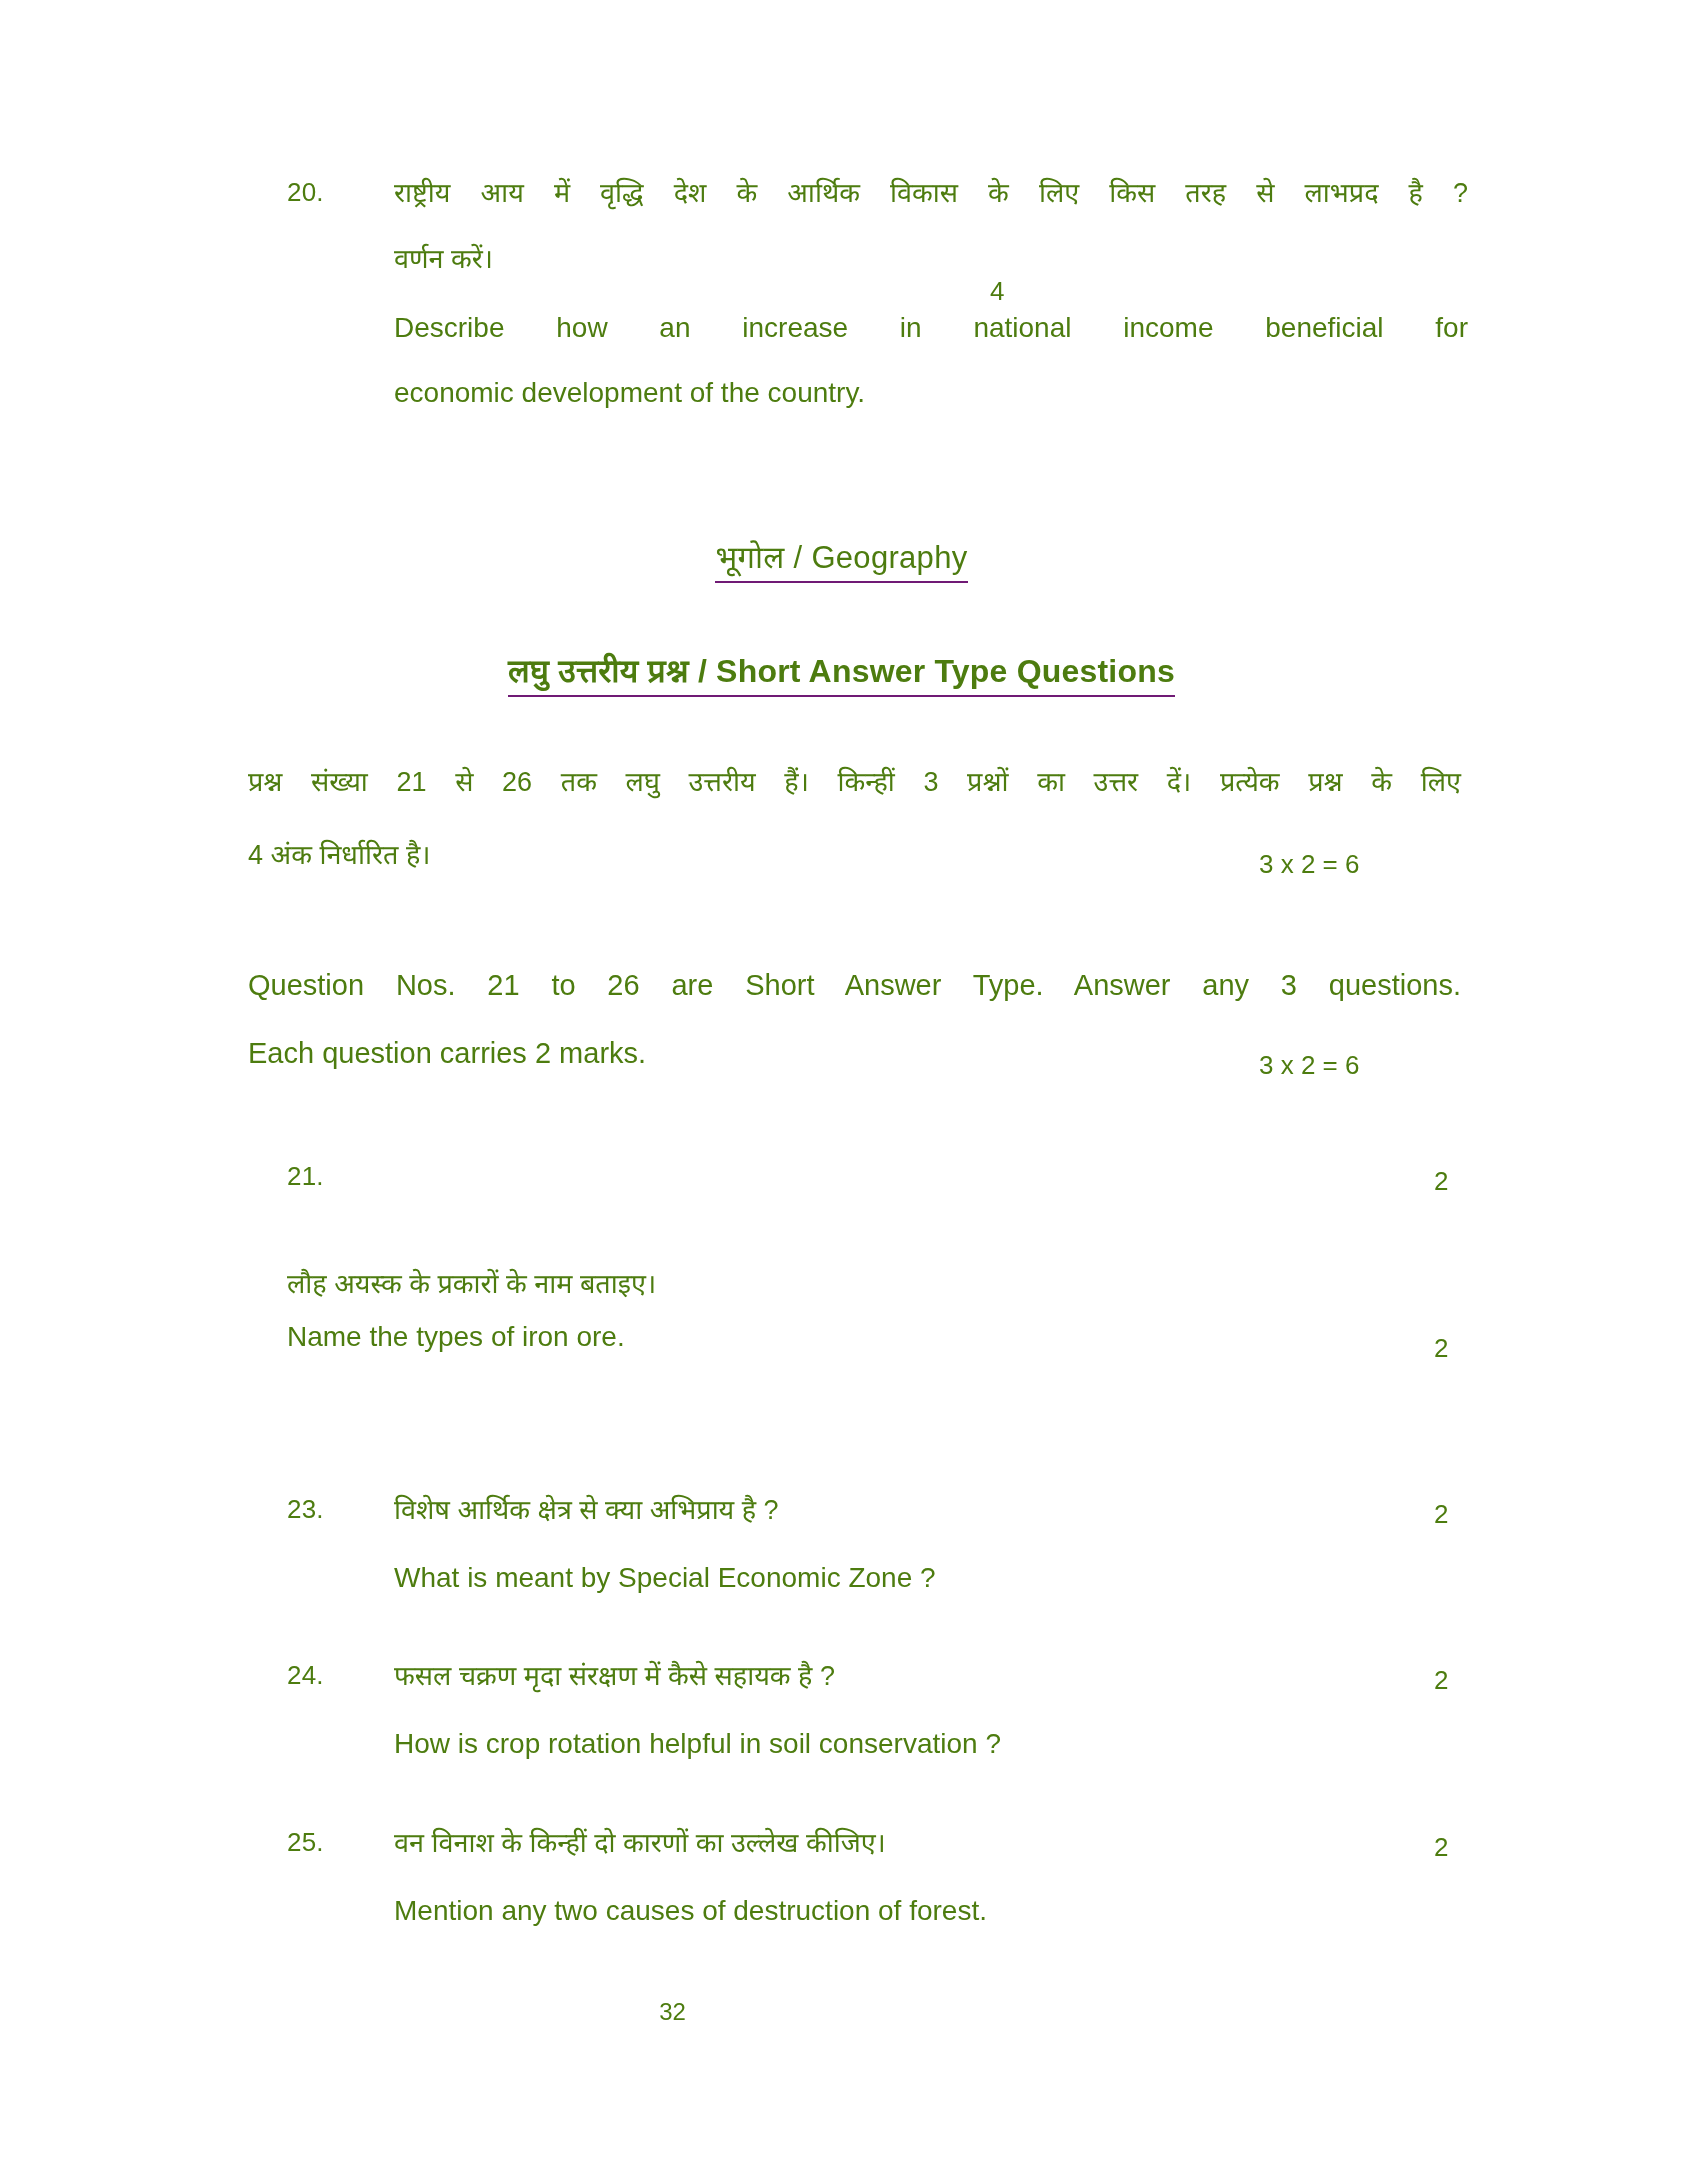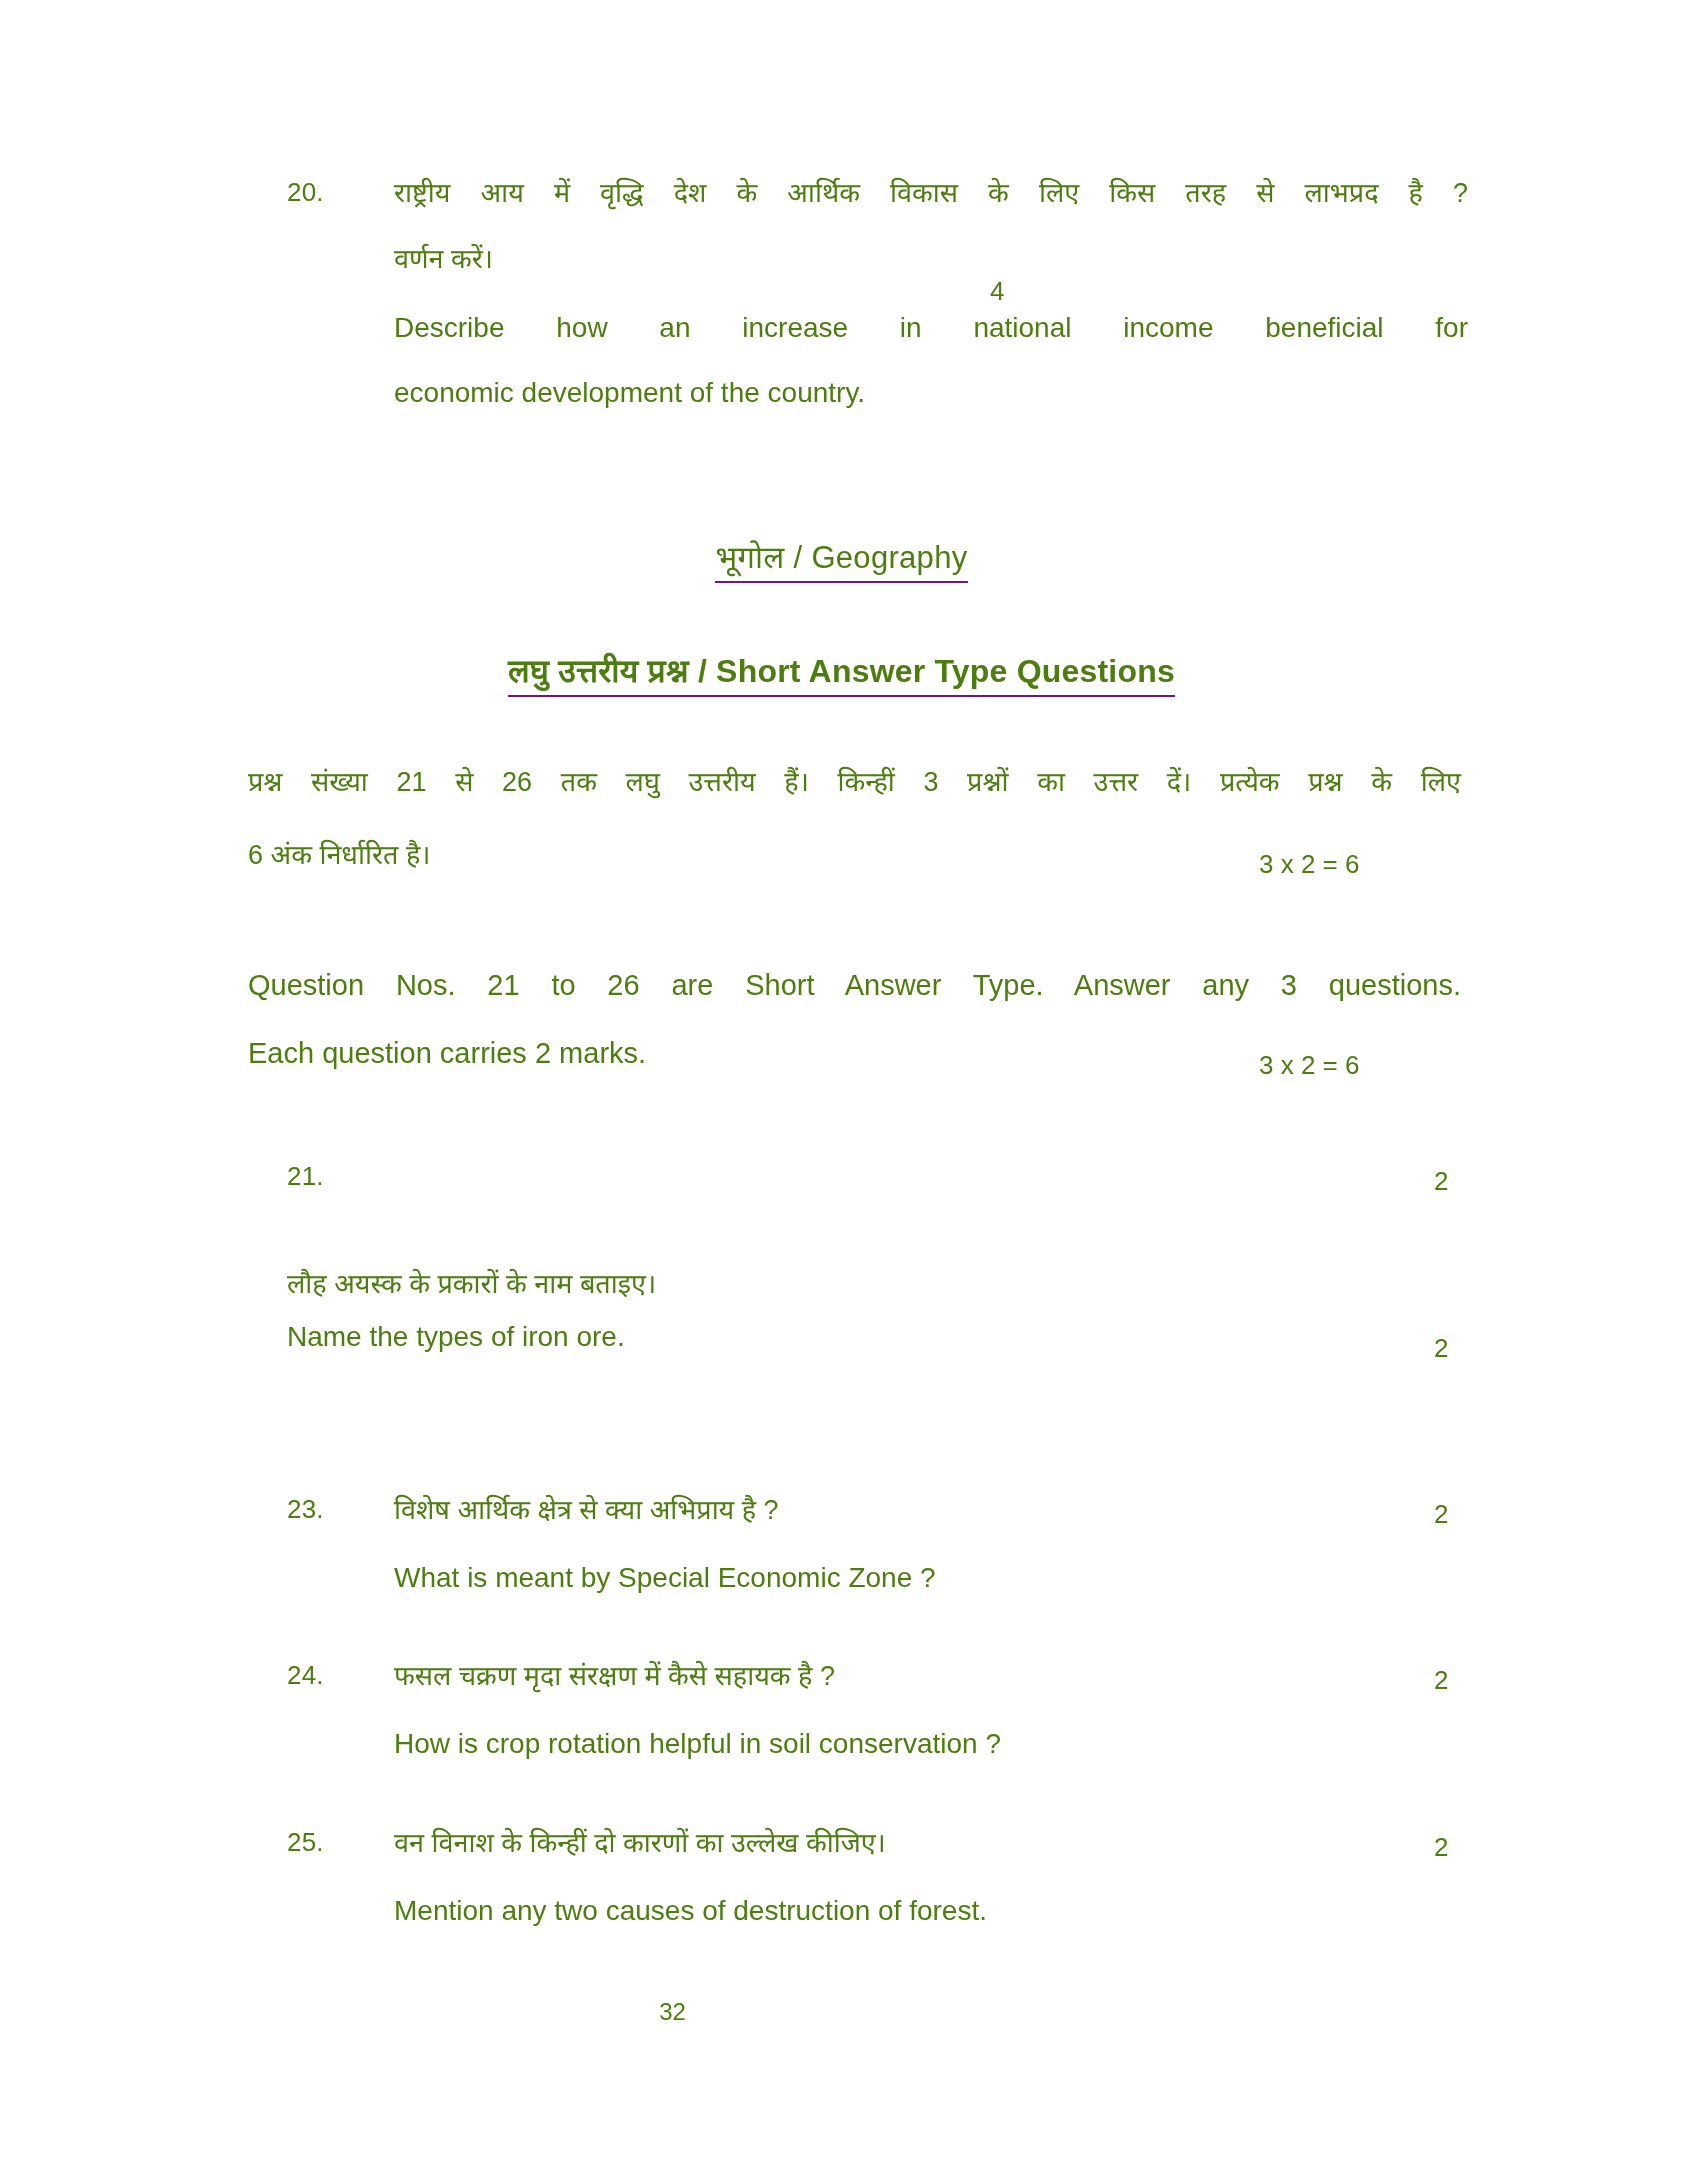--- a/index.html
+++ b/index.html
@@ -114,21 +114,21 @@
   <div class="heading-center head-geo" style="top:535px;">
     <span class="underlined">भूगोल / Geography</span>
   </div>
 
   <div class="heading-center head-short" style="top:648px;">
     <span class="underlined">लघु उत्तरीय प्रश्न / Short Answer Type Questions</span>
   </div>
 
   <div class="instr" style="left:248px; top:765px; width:1213px;">
     <div class="hi justify" style="width:1213px;">प्रश्न संख्या 21 से 26 तक लघु उत्तरीय हैं। किन्हीं 3 प्रश्नों का उत्तर दें। प्रत्येक प्रश्न के लिए</div>
-    <div class="hi" style="margin-top:38px;">6 अंक निर्धारित है।</div>
+    <div class="hi" style="margin-top:38px;">4 अंक निर्धारित है।</div>
   </div>
   <div class="marks" style="left:1259px; top:848px;">3 x 2 = 6</div>
 
   <div class="instr" style="left:248px; top:967px; width:1213px;">
     <div class="en justify" style="width:1213px; font-size:29px;">Question Nos. 21 to 26 are Short Answer Type. Answer any 3 questions.</div>
     <div class="en" style="margin-top:30px; font-size:29px;">Each question carries 2 marks.</div>
   </div>
   <div class="marks" style="left:1259px; top:1049px;">3 x 2 = 6</div>
 
   <div class="qrow" style="left:287px; top:1160px; width:1198px;flex-direction:column;">

